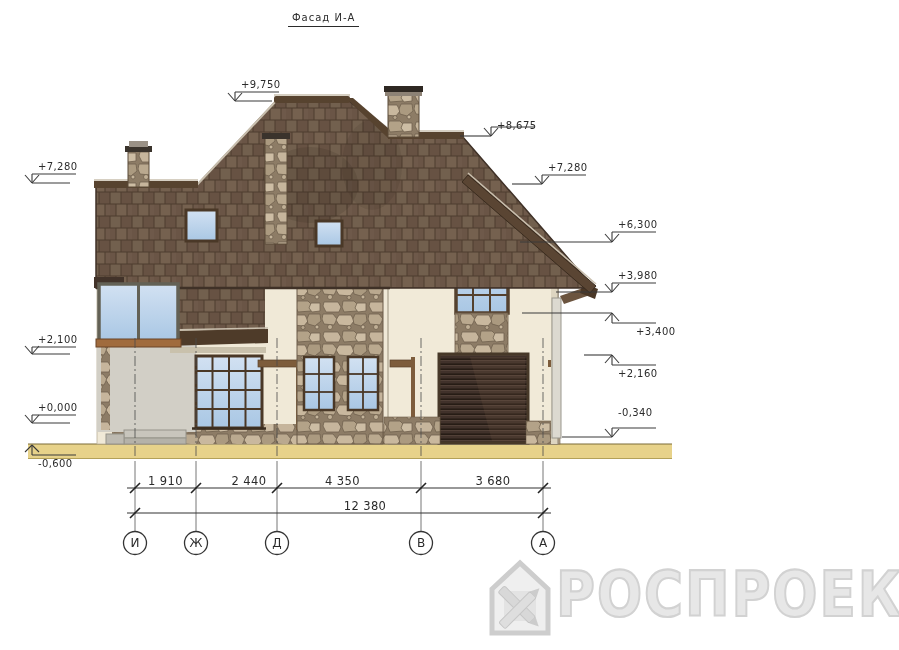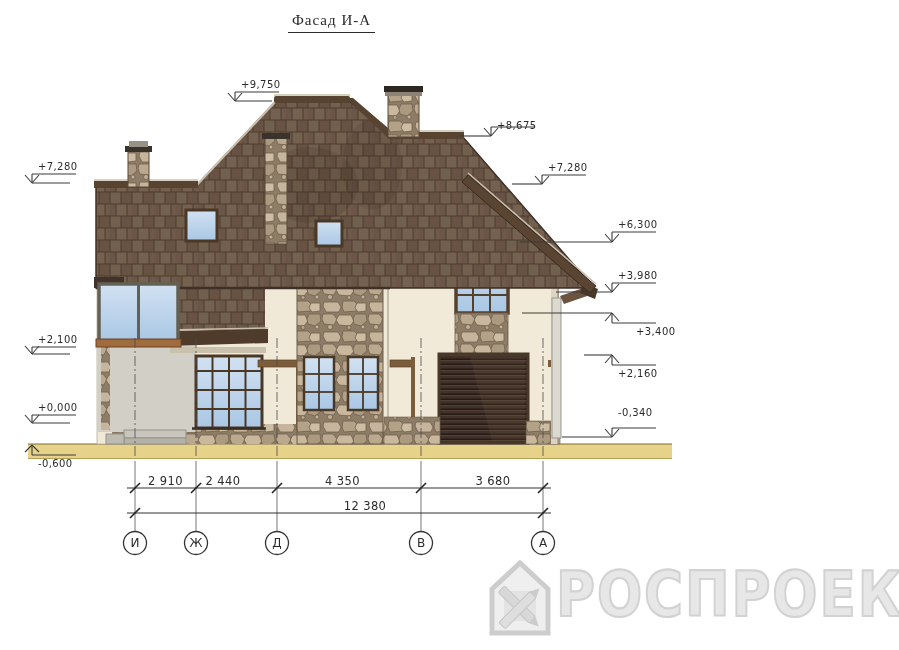--- a/index.html
+++ b/index.html
@@ -1,21 +1,21 @@
 <!DOCTYPE html>
 <html><head>
 <meta charset="utf-8">
 <style>
   html,body{margin:0;padding:0;background:#fff;}
   body{width:899px;height:650px;position:relative;overflow:hidden;
        font-family:"DejaVu Sans","Liberation Sans",sans-serif;color:#2b2b2b;}
   #stage{position:absolute;inset:0;}
   svg{position:absolute;left:0;top:0;}
   .txt{position:absolute;white-space:nowrap;}
-  .title{font-size:15px;letter-spacing:1px;border-bottom:1.4px solid #2b2b2b;padding:0 4px 3px 4px;font-family:Liberation Serif, serif;}
+  .title{font-size:10px;letter-spacing:1px;border-bottom:1.4px solid #2b2b2b;padding:0 4px 3px 4px;}
   .elev{font-size:10px;letter-spacing:.4px;}
   .dim{font-size:11.5px;text-align:center;letter-spacing:.4px;}
   .axis{font-size:12px;text-align:center;}
   .wm-text{font-size:56px;font-weight:bold;color:#e7e7e7;
            -webkit-text-stroke:2px #d2d2d2;letter-spacing:2px;
            transform:scale(.95,1.12);transform-origin:left top;}
 </style>
 </head>
 <body>
 
@@ -334,22 +334,22 @@
 <div class="txt elev" style="left:38px;top:458px;">-0,600</div>
 
 <div class="txt elev" style="left:497px;top:120px;">+8,675</div>
 <div class="txt elev" style="left:548px;top:162px;">+7,280</div>
 <div class="txt elev" style="left:618px;top:219px;">+6,300</div>
 <div class="txt elev" style="left:618px;top:270px;">+3,980</div>
 <div class="txt elev" style="left:636px;top:326px;">+3,400</div>
 <div class="txt elev" style="left:618px;top:368px;">+2,160</div>
 <div class="txt elev" style="left:618px;top:407px;">-0,340</div>
 
-<div class="txt dim" style="left:135px;top:474px;width:61px;">2 910</div>
-<div class="txt dim" style="left:178px;top:474px;width:90px;">2 440</div>
+<div class="txt dim" style="left:135px;top:474px;width:61px;">1 910</div>
+<div class="txt dim" style="left:204px;top:474px;width:90px;">2 440</div>
 <div class="txt dim" style="left:277px;top:474px;width:131px;">4 350</div>
 <div class="txt dim" style="left:421px;top:474px;width:144px;">3 680</div>
 <div class="txt dim" style="left:135px;top:499px;width:460px;">12 380</div>
 
 <div class="txt axis" style="left:128px;top:536px;width:14px;">И</div>
 <div class="txt axis" style="left:189px;top:536px;width:14px;">Ж</div>
 <div class="txt axis" style="left:270px;top:536px;width:14px;">Д</div>
 <div class="txt axis" style="left:414px;top:536px;width:14px;">В</div>
 <div class="txt axis" style="left:536px;top:536px;width:14px;">А</div>
 

